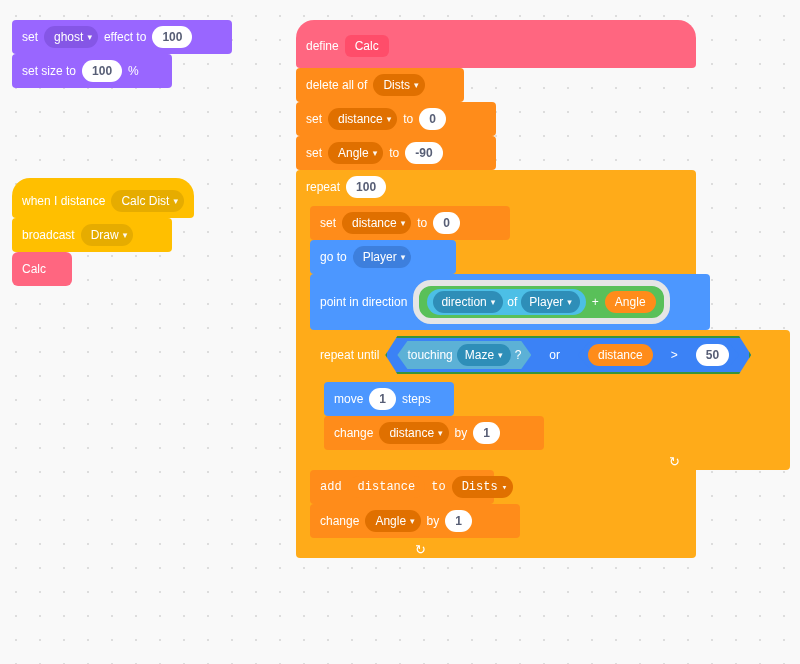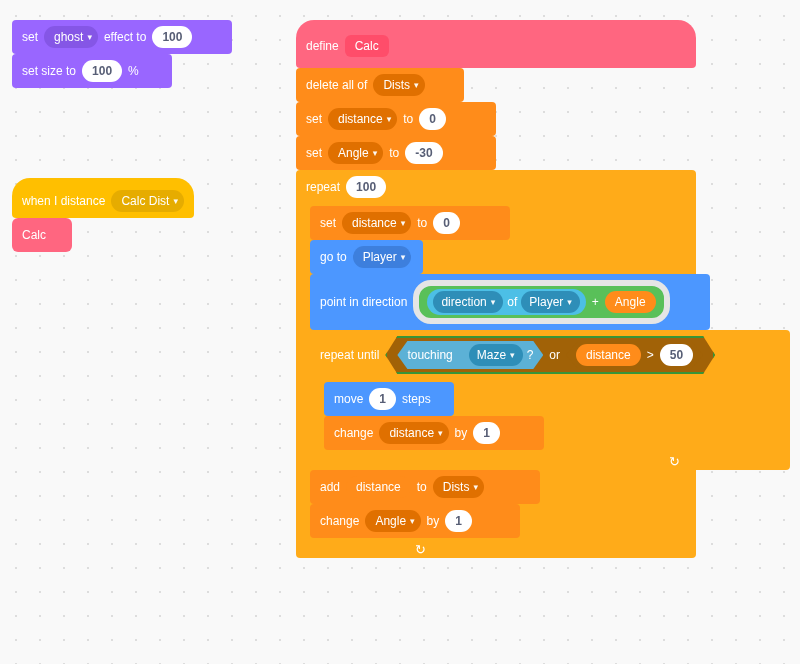--- a/index.html
+++ b/index.html
@@ -54,22 +54,22 @@
   .pill.dd-data   { background: #e07000; color:#fff; }
   .pill.dd-sense  { background: #4cbfe6; color:#fff; }
   .pill.dd-sense2 { background: #2e8eb8; color:#fff; }
   .pill.dd-motion { background: #3d7fdd; color:#fff; }
   .reporter-green {
     display: inline-flex; align-items: center; gap:6px;
     background: #59c059; border: 6px solid #e5e5e5;
     border-radius: 18px; padding: 3px 8px;
   }
   .hex-green {
-    display: inline-flex; align-items: center; gap:6px;
-    background: #a16207; border: 2px solid #389438;
+    display: inline-flex; align-items: center; gap:18px;
+    background: #3b82f6; border: 2px solid #389438;
     padding: 3px 10px;
     clip-path: polygon(12px 0, calc(100% - 12px) 0, 100% 50%, calc(100% - 12px) 100%, 12px 100%, 0 50%);
   }
   .hex-sense {
     display: inline-flex; align-items: center; gap:4px;
     background: #5cb1d6; padding: 3px 10px;
     clip-path: polygon(10px 0, calc(100% - 10px) 0, 100% 50%, calc(100% - 10px) 100%, 10px 100%, 0 50%);
   }
   .flag-icon {
     display:inline-block;width:18px;height:18px;background:#4cbf56;border-radius:3px;
@@ -98,20 +98,24 @@
     <span class="pill white">100</span>
     <span class="txt">%</span>
   </div>
 </div>
 
 <div class="stack" style="left:12px; top:178px;">
   <div class="block hat events">
     <span class="txt">when I distance</span>
     <span class="pill dd dd-events dd-caret">Calc Dist</span>
   </div>
+  <div class="block stmt events" style="width:160px;">
+    <span class="txt">broadcast</span>
+    <span class="pill dd dd-events dd-caret">Draw</span>
+  </div>
   <div class="block stmt myblocks-call" style="width:60px;">
     <span class="txt">Calc</span>
   </div>
 </div>
 
 <div class="stack" style="left:296px; top:20px;">
   <div class="block myblocks-hat" style="min-height:48px;">
     <span class="txt">define</span>
     <span class="define-slot">Calc</span>
   </div>
@@ -125,38 +129,38 @@
     <span class="txt">set</span>
     <span class="pill dd dd-data dd-caret">distance</span>
     <span class="txt">to</span>
     <span class="pill white">0</span>
   </div>
 
   <div class="block stmt data" style="width:200px;">
     <span class="txt">set</span>
     <span class="pill dd dd-data dd-caret">Angle</span>
     <span class="txt">to</span>
-    <span class="pill white">-30</span>
+    <span class="pill white">-90</span>
   </div>
 
   <div class="c-block" style="width:400px;">
     <div class="c-head">
       <span class="txt">repeat</span>
       <span class="pill white">100</span>
     </div>
     <div class="c-body">
 
       <div class="block stmt data" style="width:200px;">
         <span class="txt">set</span>
         <span class="pill dd dd-data dd-caret">distance</span>
         <span class="txt">to</span>
         <span class="pill white">0</span>
       </div>
 
-      <div class="block stmt motion" style="width:113px;text-align:right;">
+      <div class="block stmt motion" style="width:146px;text-align:right;">
         <span class="txt">go to</span>
         <span class="pill dd dd-motion dd-caret">Player</span>
       </div>
 
       <div class="block stmt motion" style="width:400px;min-height:42px;">
         <span class="txt">point in direction</span>
         <span class="reporter-green">
           <span class="pill dd-sense" style="display:inline-flex;align-items:center;gap:4px;border-radius:14px;padding:2px 6px;">
             <span class="pill dd dd-sense2 dd-caret" style="padding:2px 8px;">direction</span>
             <span class="txt">of</span>
@@ -166,21 +170,21 @@
           <span class="pill var-orange">Angle</span>
         </span>
       </div>
 
       <div class="c-block" style="width:480px;">
         <div class="c-head" style="min-height:44px;">
           <span class="txt">repeat until</span>
           <span class="hex-green">
             <span class="hex-sense">
               <span class="txt">touching</span>
-              <span class="pill dd dd-sense2 dd-caret" style="padding:2px 8px;margin-left:12px;">Maze</span>
+              <span class="pill dd dd-sense2 dd-caret" style="padding:2px 8px;">Maze</span>
               <span class="txt">?</span>
             </span>
             <span class="txt">or</span>
             <span class="hex-green" style="border:none;">
               <span class="pill var-orange">distance</span>
               <span class="txt">&gt;</span>
               <span class="pill white">50</span>
             </span>
           </span>
         </div>
@@ -195,21 +199,21 @@
             <span class="pill dd dd-data dd-caret">distance</span>
             <span class="txt">by</span>
             <span class="pill white">1</span>
           </div>
         </div>
         <div class="c-foot" style="width:380px;">
             <span class="loop-arrow">↻</span>
           </div>
       </div>
 
-      <div class="block stmt data" style="width:230px;">
+      <div class="block stmt data" style="width:184px;font-family:Liberation Mono, monospace;">
         <span class="txt">add</span>
         <span class="pill var-orange">distance</span>
         <span class="txt">to</span>
         <span class="pill dd dd-data dd-caret">Dists</span>
       </div>
 
       <div class="block stmt data" style="width:210px;">
         <span class="txt">change</span>
         <span class="pill dd dd-data dd-caret">Angle</span>
         <span class="txt">by</span>

